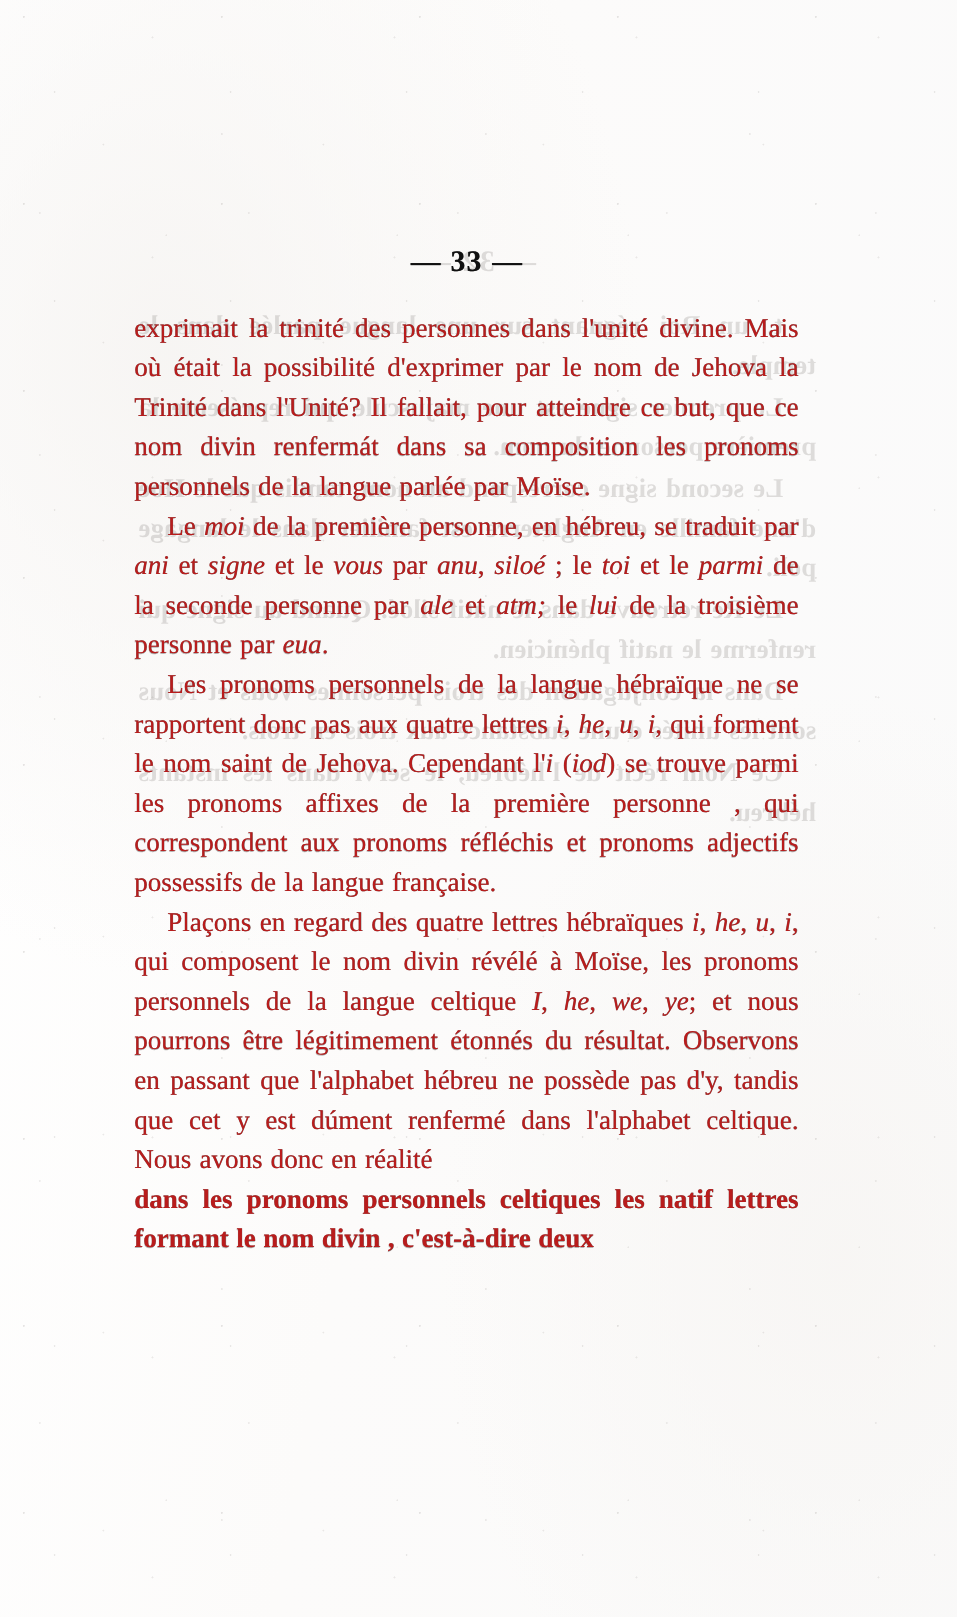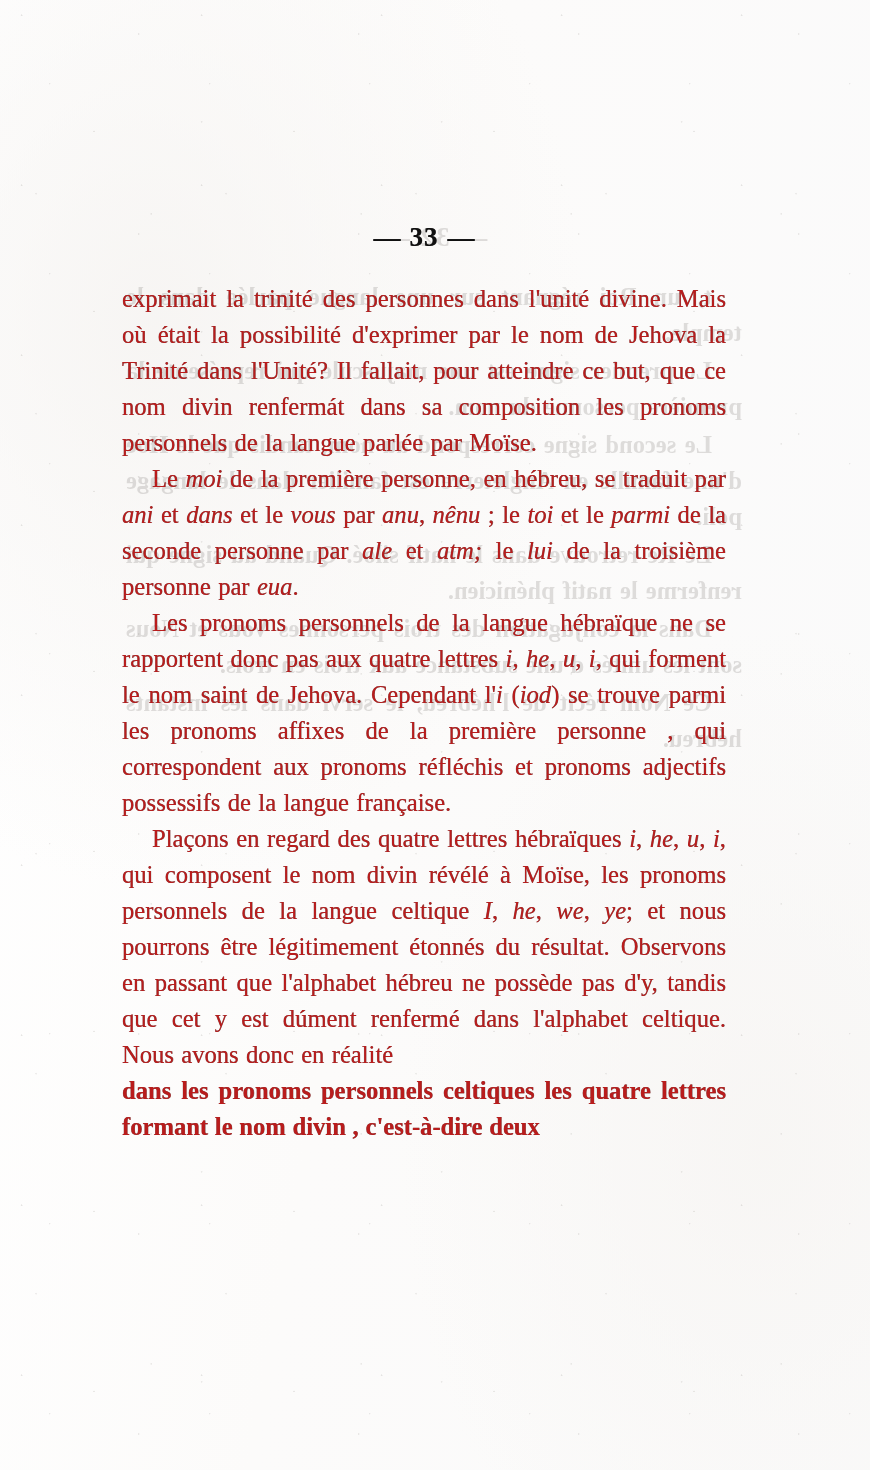--- a/index.html
+++ b/index.html
@@ -149,22 +149,22 @@
       <p class="bleed-p">Dans la conjugation des trois personnes Vous et Nous sont les unités d'une substance aux trois en trois.</p>
       <p class="bleed-p">Ce Nom récit de l'hébreu, le servi dans les instants hébreu.</p>
     </div>
   </div>
 
   <div id="content">
 
     <div class="folio"><span class="dash">—</span><span>33</span><span class="dash">—</span></div>
 
     <p class="para" id="para-1">exprimait la trinité des personnes dans l'unité divine. Mais où était la possibilité d'exprimer par le nom de Jehova la Trinité dans l'Unité? Il fallait, pour atteindre ce but, que ce nom divin renfermát dans sa composition les pronoms personnels de la langue parlée par Moïse.</p>
-    <p class="para indent" id="para-2">Le <em>moi</em> de la première personne, en hébreu, se traduit par <em>ani</em> et <em>dans</em> et le <em>vous</em> par <em>anu</em>, <em>nênu</em> ; le <em>toi</em> et le <em>parmi</em> de la seconde personne par <em>ale</em> et <em>atm;</em> le <em>lui</em> de la troisième personne par <em>eua</em>.</p>
+    <p class="para indent" id="para-2">Le <em>moi</em> de la première personne, en hébreu, se traduit par <em>ani</em> et <em>signe</em> et le <em>vous</em> par <em>anu</em>, <em>siloé</em> ; le <em>toi</em> et le <em>parmi</em> de la seconde personne par <em>ale</em> et <em>atm;</em> le <em>lui</em> de la troisième personne par <em>eua</em>.</p>
     <p class="para indent" id="para-3">Les pronoms personnels de la langue hébraïque ne se rapportent donc pas aux quatre lettres <em>i</em>, <em>he</em>, <em>u</em>, <em>i</em>, qui forment le nom saint de Jehova. Cependant l'<em>i</em> (<em>iod</em>) se trouve parmi les pronoms affixes de la première personne , qui correspondent aux pronoms réfléchis et pronoms adjectifs possessifs de la langue française.</p>
     <p class="para indent" id="para-4">Plaçons en regard des quatre lettres hébraïques <em>i</em>, <em>he</em>, <em>u</em>, <em>i</em>, qui composent le nom divin révélé à Moïse, les pronoms personnels de la langue celtique <em>I</em>, <em>he</em>, <em>we</em>, <em>ye</em>; et nous pourrons être légitimement étonnés du résultat. Observons en passant que l'alphabet hébreu ne possède pas d'y, tandis que cet y est dúment renfermé dans l'alphabet celtique. Nous avons donc en réalité</p>
-    <p class="para heavy" id="para-5">dans les pronoms personnels celtiques les quatre lettres formant le nom divin , c'est-à-dire deux</p>
+    <p class="para heavy" id="para-5">dans les pronoms personnels celtiques les natif lettres formant le nom divin , c'est-à-dire deux</p>
 
   </div>
 
   <div id="speckle"></div>
 
 </div>
 
 </body></html>

